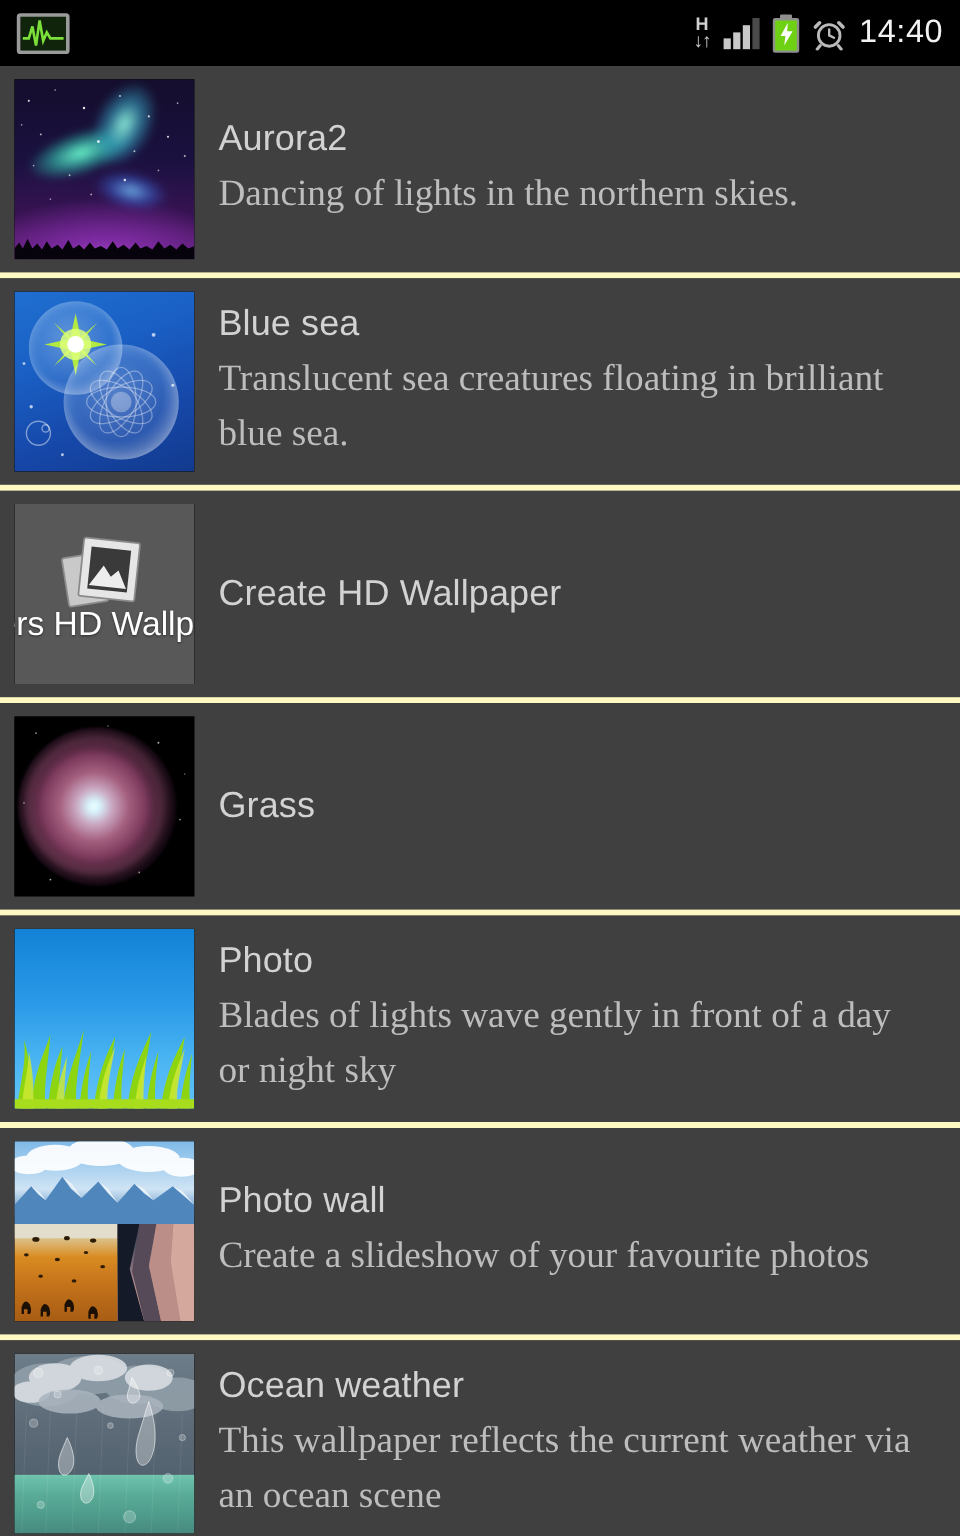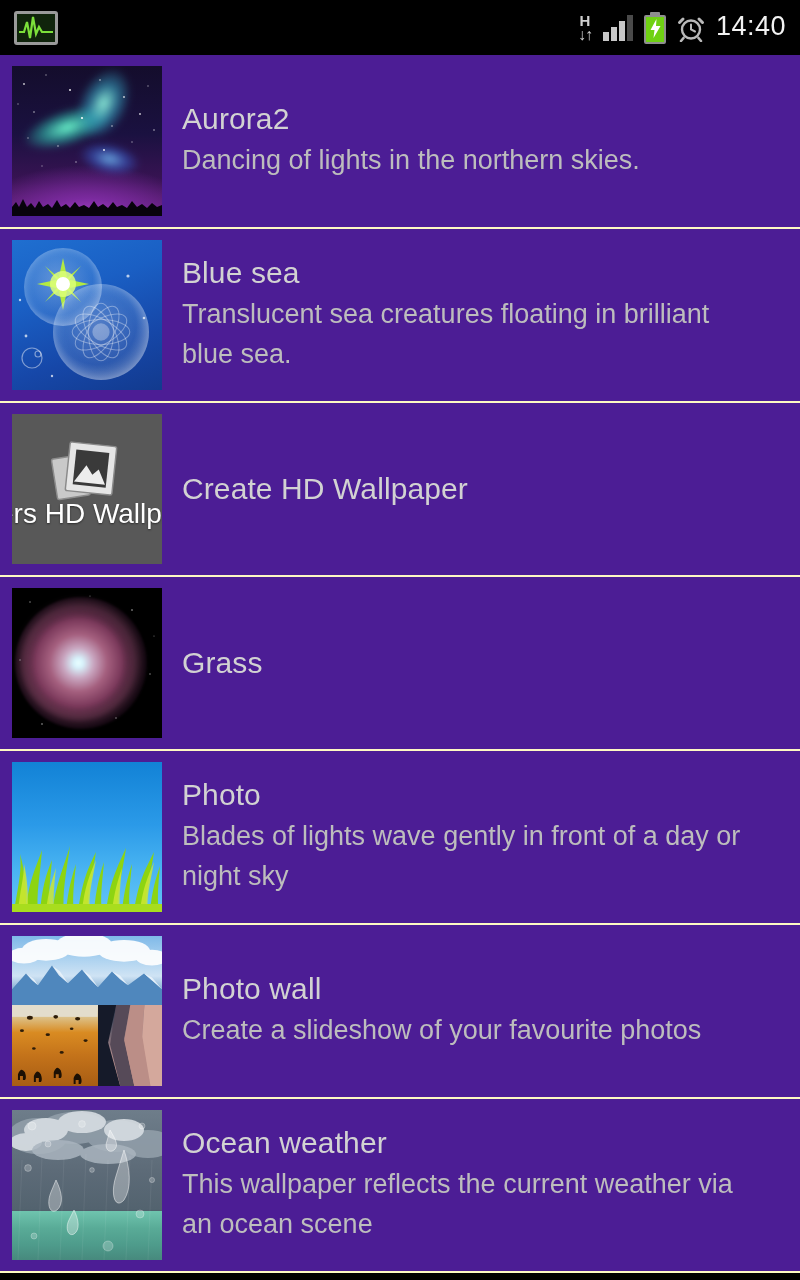--- a/index.html
+++ b/index.html
@@ -71,22 +71,22 @@
   .clock {
     color:#f2f2f2; font-size:27px; letter-spacing:0.5px;
     line-height:1; padding-bottom:2px;
   }
 
   
   .list { width:800px; background:#000; }
   .row {
     position:relative;
     display:flex; align-items:center;
-    border-bottom:2px solid #fef9c3;
-    background:#4c1d95;
+    border-bottom:5px solid #fef9c3;
+    background:#404040;
   }
   .thumb-wrap {
     flex:0 0 auto;
     width:150px; height:150px;
     margin:11px 0 11px 12px;
     position:relative;
     overflow:hidden;
     background:#000;
   }
   .thumb { position:absolute; inset:0; }
@@ -97,24 +97,25 @@
   }
   .title {
     color:#d2d2d2;
     font-size:30px;
     line-height:1.18;
     letter-spacing:0.1px;
     white-space:nowrap;
   }
   .subtitle {
     color:#bdbdbd;
-    font-size:27px;
+    font-size:31px;
     line-height:1.48;
     margin-top:5px;
     max-width:580px;
+    font-family:Liberation Serif, serif;
   }
   .row.no-sub .title { margin:0; }
 
   
   .th-aurora {
     background:
       radial-gradient(ellipse 120% 60% at 50% 105%, #b349d8 0%, #7a2a9e 28%, rgba(50,14,70,0) 65%),
       linear-gradient(180deg, #140d2c 0%, #1a1140 45%, #3a1354 78%, #5e1d72 100%);
   }
   .th-aurora .stars { position:absolute; inset:0; }

